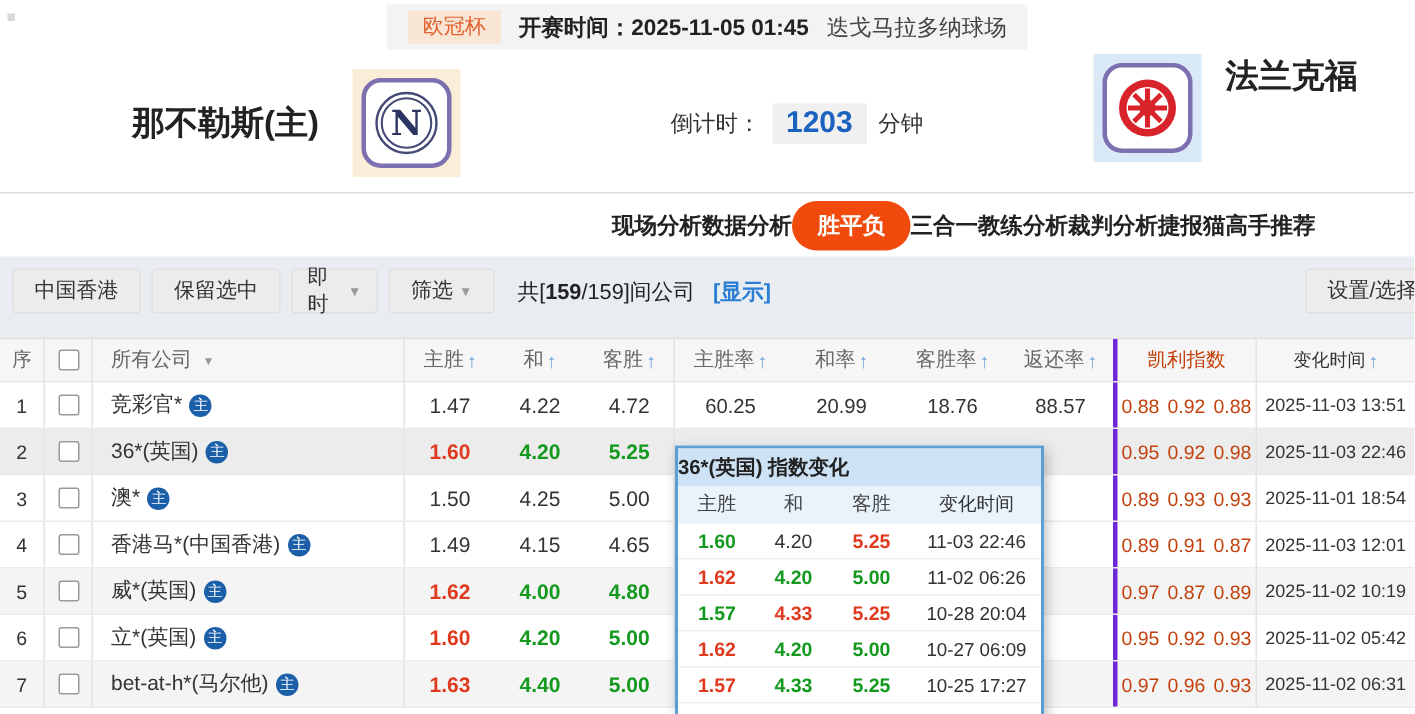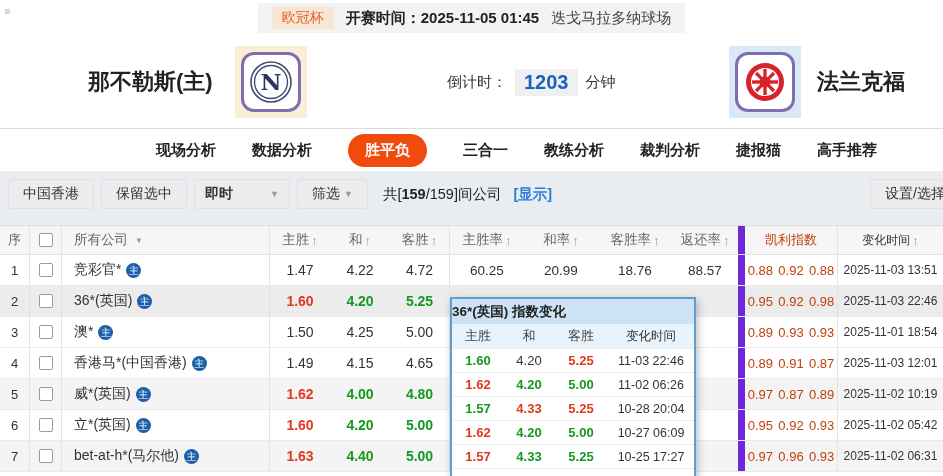--- a/index.html
+++ b/index.html
@@ -10,60 +10,60 @@
   
   .topbar { position:absolute; top:0; left:0; right:0; height:36px; display:flex; justify-content:center; align-items:center; background:#fff; }
   .topbar-strip { display:flex; align-items:center; gap:12px; background:#f3f3f3; padding:4px 14px; height:30px; font-size:15px; }
   .league-badge { background:#f9e5d3; color:#e2602f; padding:2px 10px; font-size:14px; }
   .kickoff { font-weight:bold; color:#222; }
   .venue { color:#444; }
 
   
   .match { position:absolute; top:36px; left:0; right:0; height:92px; background:#fff; }
   .home-group { position:absolute; left:88px; top:0; height:100%; display:flex; align-items:center; gap:22px; }
-  .away-group { position:absolute; right:38px; top:0; height:100%; display:flex; align-items:center; gap:16px; }
+  .away-group { position:absolute; right:38px; top:0; height:100%; display:flex; gap:16px; }
   .team-name { font-size:22px; font-weight:bold; color:#222; }
   .logo { width:72px; height:72px; display:flex; align-items:center; justify-content:center; }
   .logo.home { background:#fbeed9; }
   .logo.away { background:#d9e9f8; }
   .crest { width:60px; height:60px; border:3px solid #7d6fb0; border-radius:13px; background:#fff; display:flex; align-items:center; justify-content:center; }
   .countdown { position:absolute; left:447px; top:0; height:100%; display:flex; align-items:center; gap:8px; font-size:15px; }
   .countdown-value { background:#f0f0f0; color:#1b62c0; font-weight:bold; font-size:20px; padding:2px 9px; }
 
   
-  .nav { position:absolute; top:128px; left:0; right:0; height:43px; background:#fff; border-top:1px solid #dcdcdc; display:flex; align-items:center; justify-content:space-between; padding:0 66px 0 156px; }
+  .nav { position:absolute; top:128px; left:0; right:0; height:43px; background:#fff; border-top:1px solid #dcdcdc; display:flex; align-items:center; justify-content:flex-end; padding:0 66px 0 156px; }
   .tab { font-size:15px; font-weight:bold; color:#222; cursor:pointer; padding:7px 0; }
   .tab.active { background:#f04b0c; color:#fff; border-radius:18px; padding:7px 17px; }
   .nav-dot { position:absolute; left:5px; top:9px; width:5px; height:5px; background:#d9d9d9; }
 
   
   .content { position:absolute; top:171px; left:0; right:0; bottom:0; background:#e9ecf0; }
   .toolbar { position:absolute; top:8px; left:8px; right:8px; height:30px; display:flex; align-items:center; gap:7px; }
   .tbtn { background:#ececec; border:1px solid #e0e0e0; border-radius:3px; height:30px; padding:0 14px; font-size:14px; color:#333; display:inline-flex; align-items:center; cursor:pointer; }
-  .tbtn.select { width:96px; justify-content:space-between; padding:0 10px;font-weight:bold; }
+  .tbtn.select { width:58px; justify-content:space-between; padding:0 10px; }
   .caret { color:#9a9a9a; font-size:9px; margin-left:4px; }
   .company-count { margin-left:8px; font-size:14.5px; color:#222; }
   .show-link { color:#2a7fd4; margin-left:5px; cursor:pointer; font-size:14.5px;font-weight:bold; }
   .tbtn.settings { position:absolute; left:862px; top:0; width:95px; }
 
   
   .table-wrap { position:absolute; top:54px; left:0; right:0; bottom:0; background:#fff; }
   .thead { display:flex; align-items:center; height:30px; background:#f6f6f6; border-top:1px solid #dddddd; border-bottom:1px solid #e2e2e2; color:#666; font-size:13.5px; }
   .tr { display:flex; align-items:center; height:31px; border-bottom:1px solid #ebebeb; background:#fff; font-size:14px; }
   .tr.strong { background:#ececec; }
   .tr.light { background:#f4f4f4; }
   .cnum { width:30px; text-align:center; border-right:1px solid #e3e3e3; height:100%; display:flex; align-items:center; justify-content:center; font-size:13px; }
   .ccb  { width:32px; border-right:1px solid #e3e3e3; height:100%; display:flex; align-items:center; justify-content:center; }
   .cb { width:14px; height:14px; border:1px solid #9a9a9a; border-radius:2px; background:#fff; cursor:pointer; }
   .ccomp { width:208px; padding-left:12px; border-right:1px solid #e3e3e3; height:100%; display:flex; align-items:center; gap:5px; }
   .badge-zhu { width:15px; height:15px; border-radius:50%; background:#1b5fa8; color:#fff; font-size:10px; line-height:15px; text-align:center; flex:0 0 auto; }
   .codd { width:60px; text-align:center; }
   .codd.last { border-right:1px solid #e3e3e3; height:100%; display:flex; align-items:center; justify-content:center; width:60px; }
   .crate { width:74px; text-align:center; font-size:13.5px; }
-  .crate.last { width:73px; border-right:7px solid #6d28d9; height:100%; display:flex; align-items:center; justify-content:center; }
+  .crate.last { width:73px; border-right:3px solid #6d28d9; height:100%; display:flex; align-items:center; justify-content:center; }
   .ckelly { width:93px; display:flex; justify-content:space-around; align-items:center; font-size:13px; color:#c2410c; border-right:1px solid #e3e3e3; height:100%; }
   .ctime { width:105px; text-align:center; font-size:12px; color:#333; }
   .hc { display:flex; align-items:center; justify-content:center; gap:2px; height:100%; }
   .hc.left { justify-content:flex-start; }
   .arr { color:#72a4d8; font-weight:bold; font-size:13px; }
   .hcaret { color:#999; font-size:8px; margin-left:5px; }
   .vr { color:#e03a1e; font-weight:bold; }
   .vg { color:#14991f; font-weight:bold; }
   .vk { color:#333; }
 

